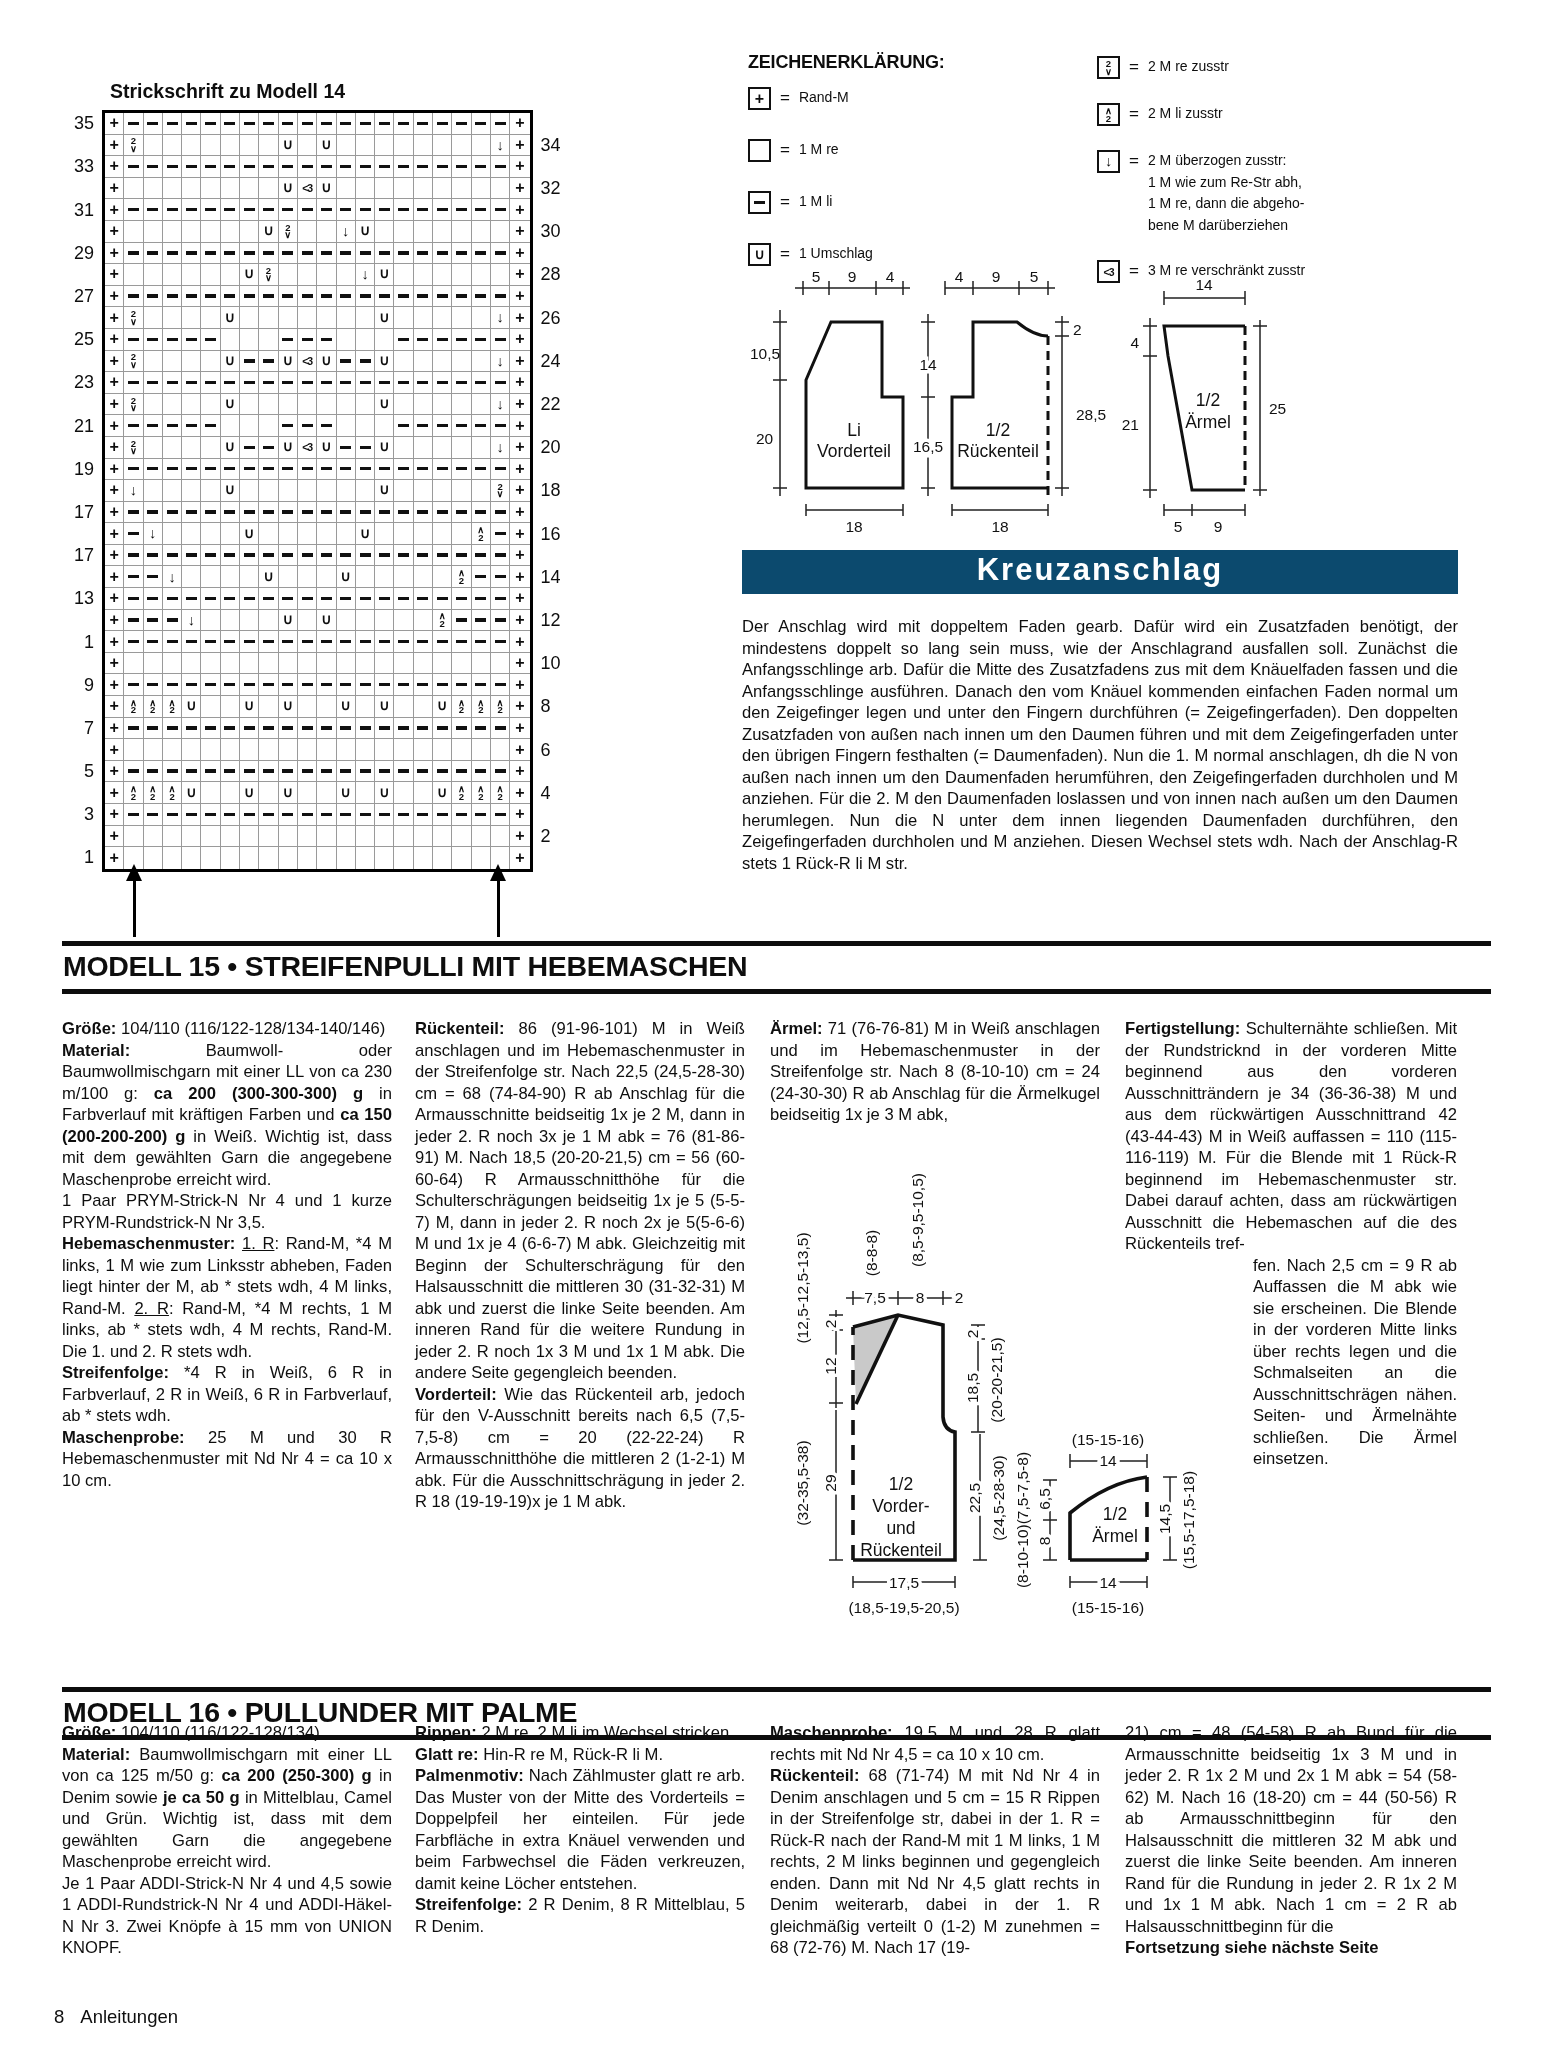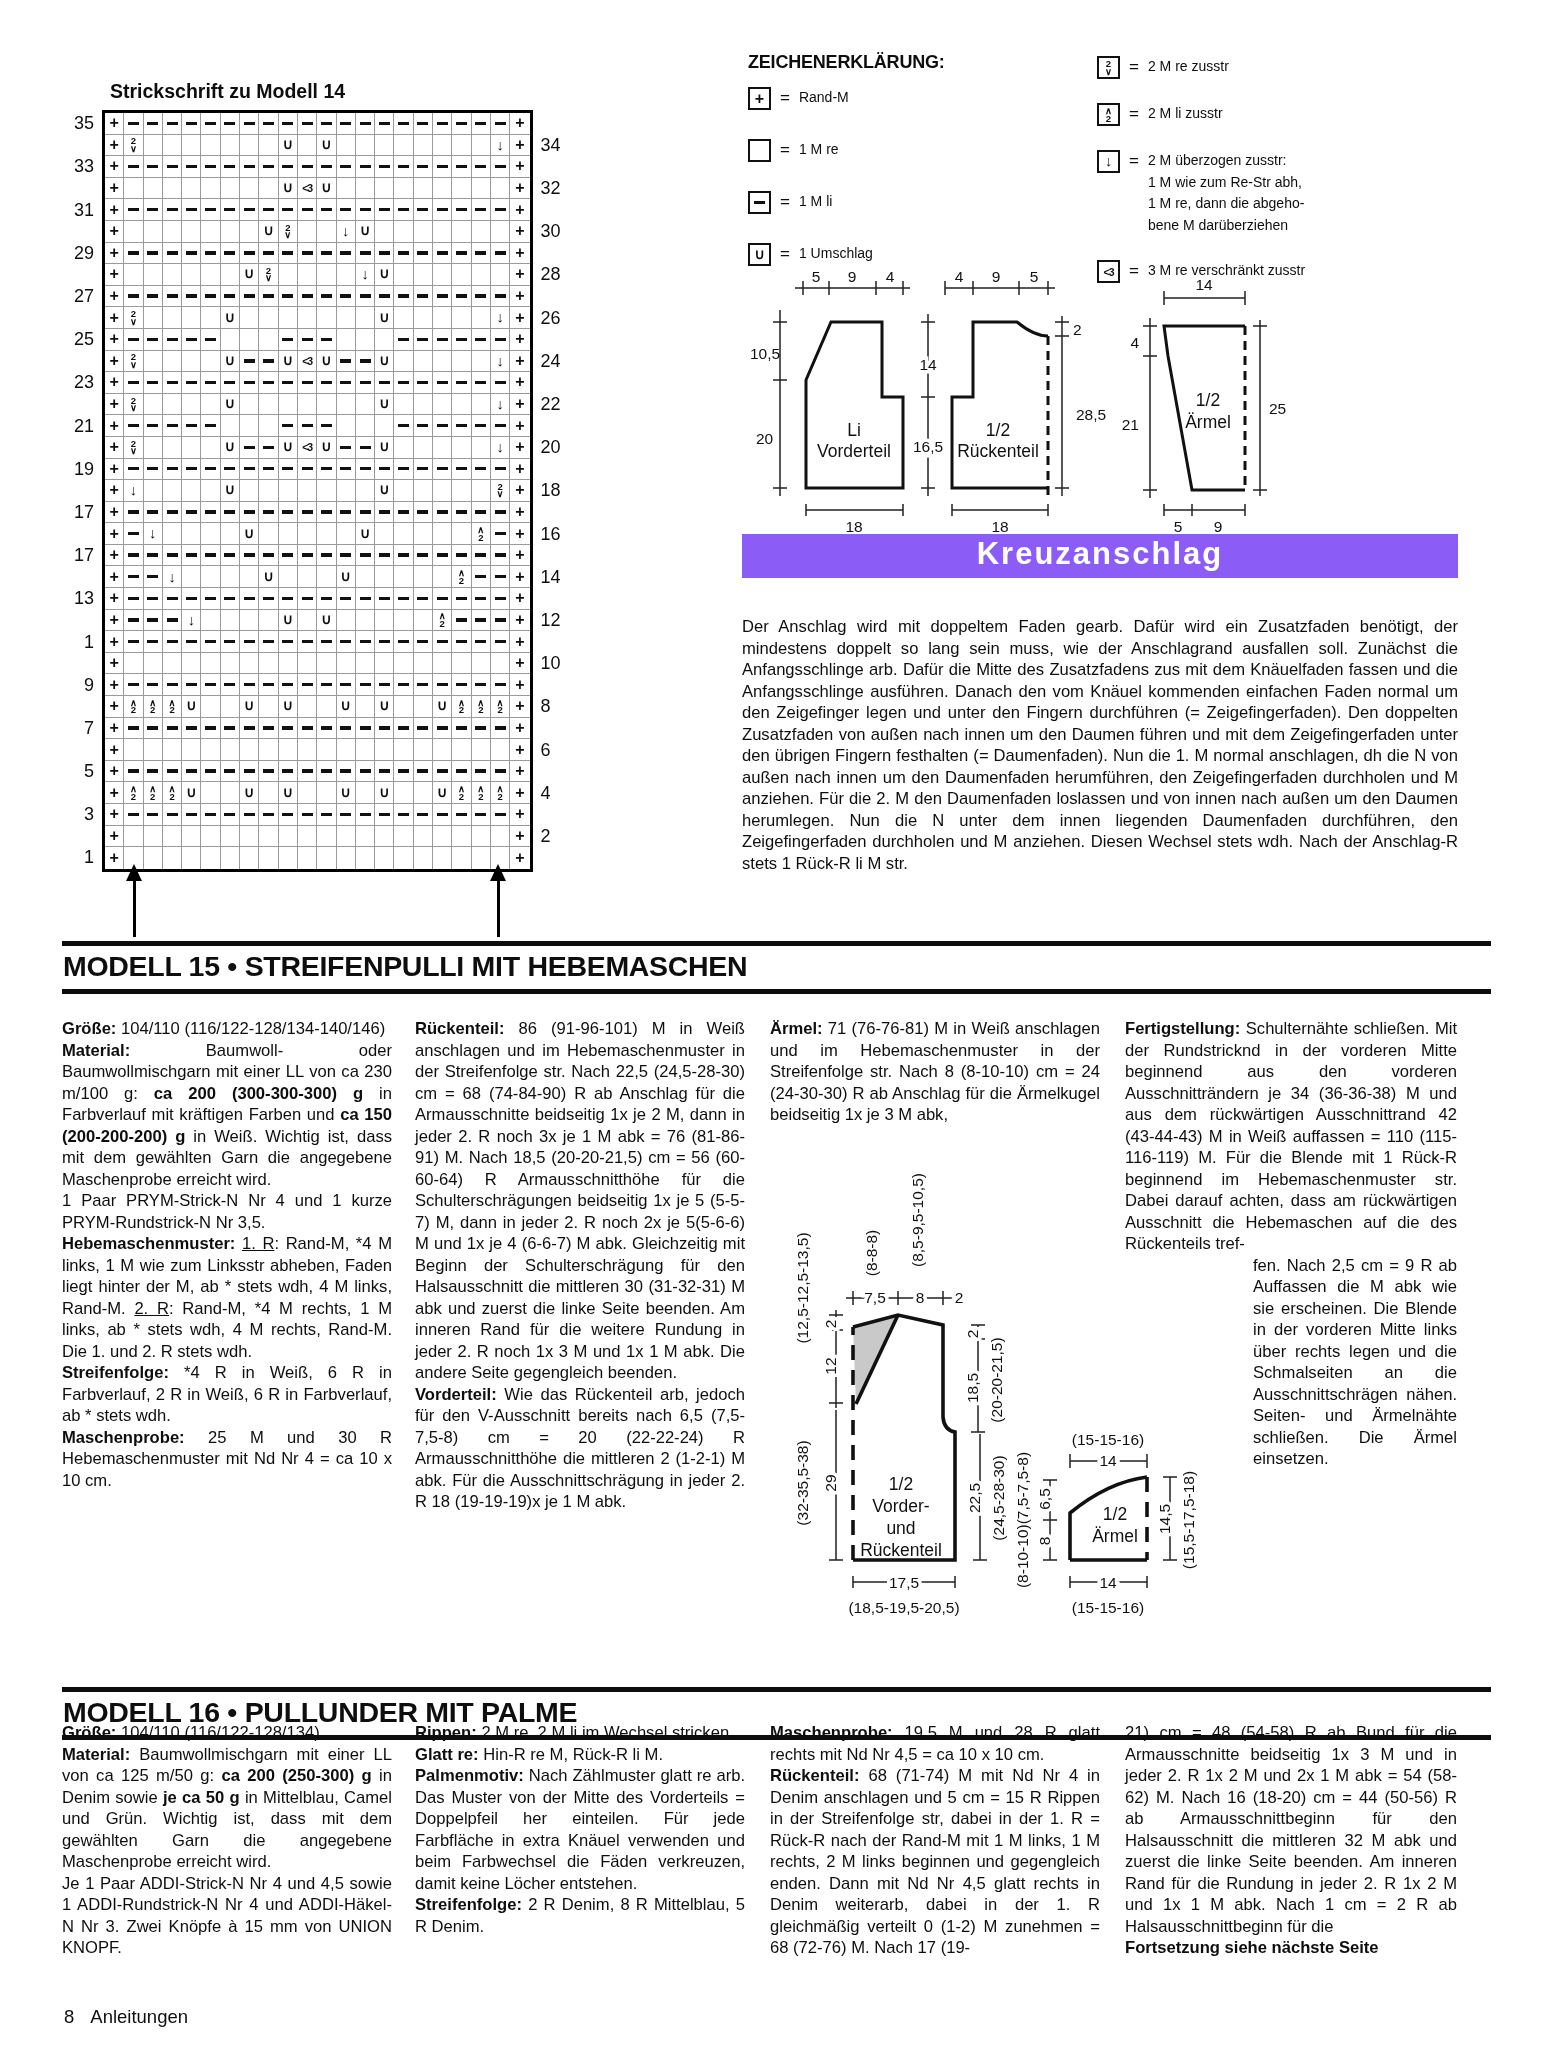--- a/index.html
+++ b/index.html
@@ -48,32 +48,32 @@
   .ol{fill:none;stroke:#111;stroke-width:3;stroke-linejoin:miter;}
   .ol15{fill:none;stroke:#111;stroke-width:3.6;stroke-linejoin:miter;}
   .dash14{stroke-dasharray:9 6;}
   .dash15{stroke-dasharray:15 10;}
   .dl{stroke:#222;stroke-width:1.5;fill:none;}
   .mask{paint-order:stroke;stroke:#fff;stroke-width:7px;}
   .schem14{position:absolute;left:740px;top:248px;}
   .schem15{position:absolute;left:778px;top:1158px;}
 
   
-  .banner{position:absolute;left:742px;top:534px;width:716px;background:#8b5cf6;color:#fff;
+  .banner{position:absolute;left:742px;top:550px;width:716px;background:#0c4a6e;color:#fff;
           text-align:center;font-weight:900;font-size:31px;letter-spacing:2px;padding:2px 0 6px;}
   .kreuz{position:absolute;left:742px;top:616px;width:716px;}
   .para{font-size:16.6px;line-height:21.5px;text-align:justify;margin:0;}
   b{font-weight:bold;}
   .u{text-decoration:underline;}
   .sec-head{position:absolute;left:62px;width:1428px;border-top:5px solid #0d0d0d;
             border-bottom:5px solid #0d0d0d;font-weight:900;font-size:28.5px;
             letter-spacing:-0.3px;padding:4px 0 6px 1px;}
   .col{position:absolute;width:330px;}
   .indent{margin-left:128px;}
-  .footer{position:absolute;left:64px;top:2006px;font-size:18.5px;}
+  .footer{position:absolute;left:54px;top:2006px;font-size:18.5px;}
   .footer span{margin-right:16px;}
 </style>
 </head>
 <body>
 
 <div class="page">
 
   <section class="chart">
     <h3 class="chart-title">Strickschrift zu Modell 14</h3>
     <div class="chart-flex">

